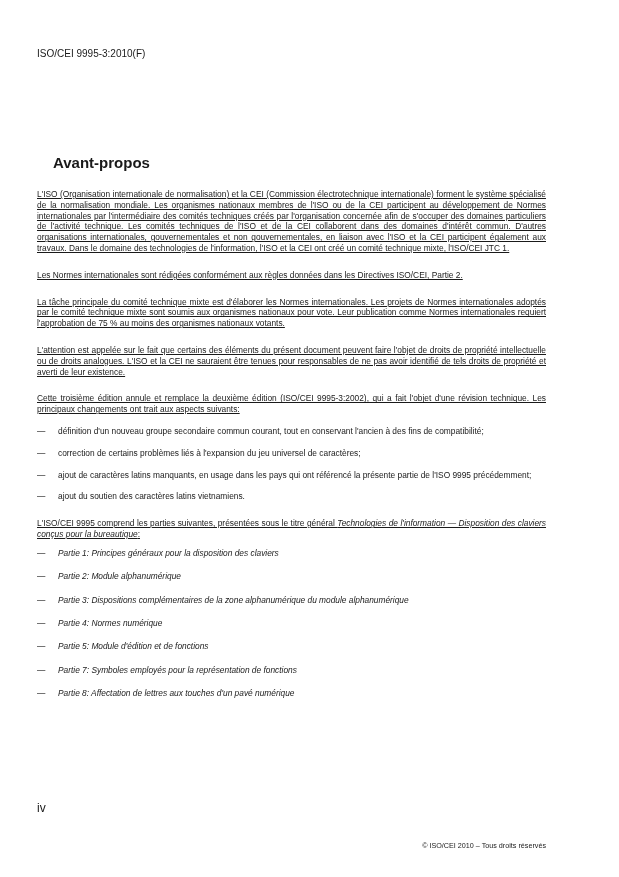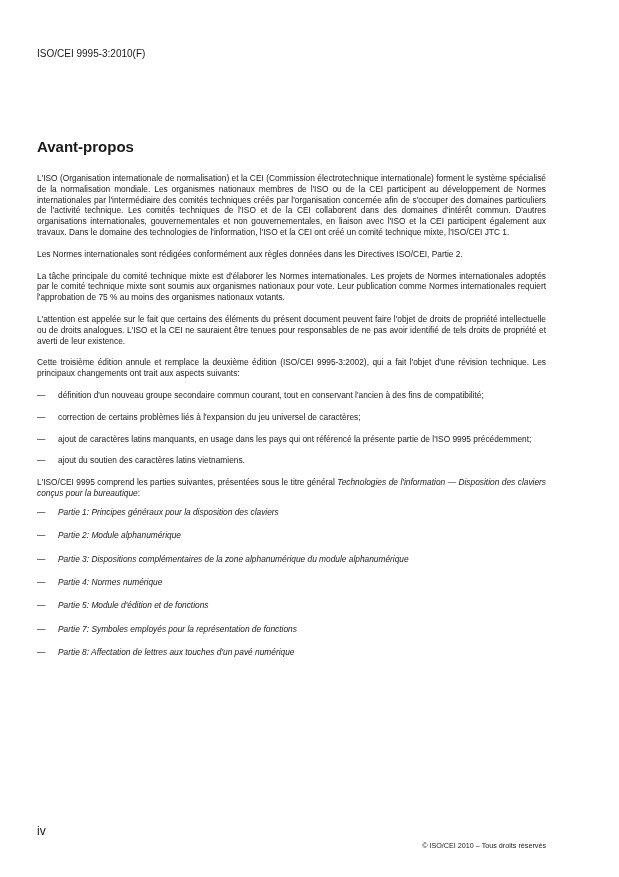--- a/index.html
+++ b/index.html
@@ -5,40 +5,40 @@
   html, body { margin: 0; padding: 0; background: #ffffff; }
   body {
     width: 619px; height: 877px; position: relative; overflow: hidden;
     font-family: "Liberation Sans", sans-serif; color: #1a1a1a;
   }
   .header {
     position: absolute; left: 37px; top: 48px;
     font-size: 10px; font-weight: normal;
   }
   .title {
-    position: absolute; left: 37px; top: 138px; margin: 0;
+    position: absolute; left: 37px; top: 138px; margin: 16px;
     font-size: 15px; font-weight: bold;
   }
   .body {
     position: absolute; left: 37px; top: 173px; width: 509px;
     font-size: 8.35px; line-height: 10.8px; text-align: justify;
   }
-  .body p { margin: 0 0 11px 0; }
+  .body p { margin: 16px 0 11px 0; text-decoration: underline; }
   .body p.last { margin-bottom: 8px; }
   .dash-item {
     display: flex; margin: 0 0 11px 0;
   }
   .dash-item.tight { margin-bottom: 12.6px; }
   .dash {
     width: 21px; flex: none;
   }
   .dash-text { flex: 1; text-align: justify; }
   .ital { font-style: italic; }
   .footer-left {
-    position: absolute; left: 37px; top: 824px; font-size: 12px;
+    position: absolute; left: 37px; top: 801px; font-size: 12px;
   }
   .footer-right {
     position: absolute; right: 73px; top: 841px; font-size: 7.2px;
   }
 </style>
 </head>
 <body>
 
 <div class="header">ISO/CEI 9995-3:2010(F)</div>
 

